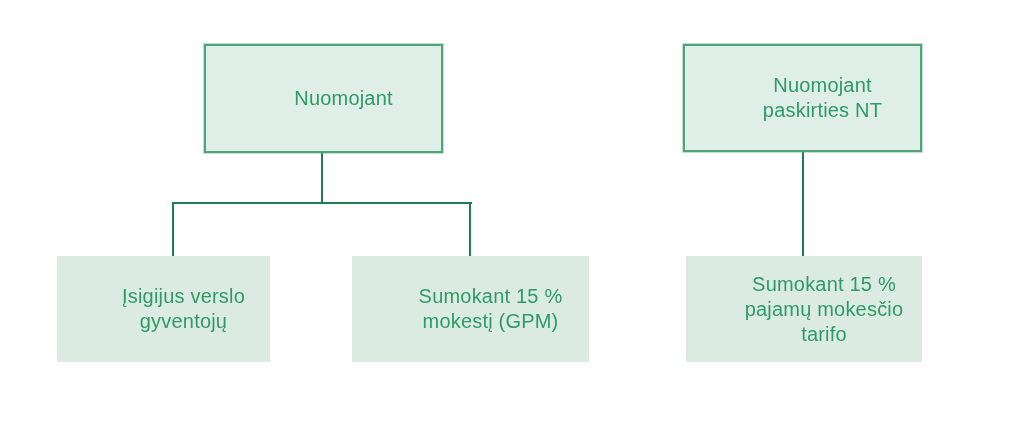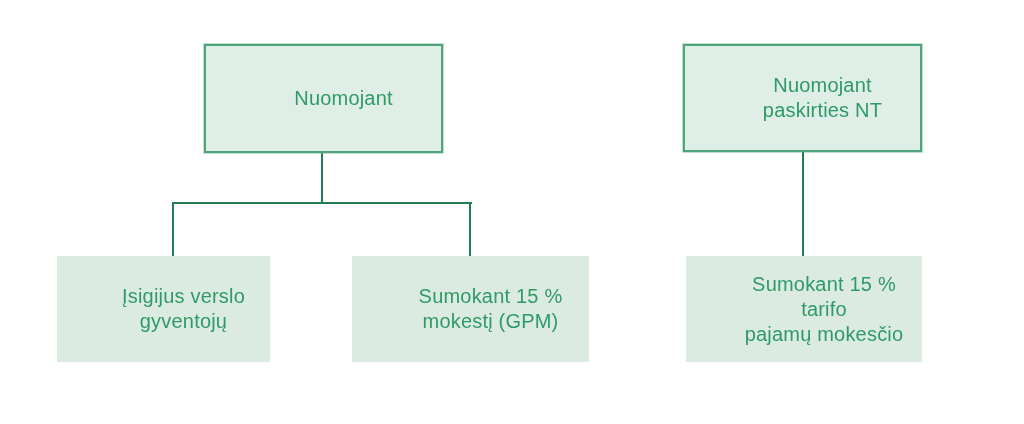--- a/index.html
+++ b/index.html
@@ -92,18 +92,18 @@
   <div class="box child" style="left:352px; top:256px; width:237px; height:106px;">
     <div class="txt">
       <span class="ln">Sumokant 15 %</span>
       <span class="ln">mokestį (GPM)</span>
     </div>
   </div>
 
   <div class="box child" style="left:686px; top:256px; width:236px; height:106px;">
     <div class="txt">
       <span class="ln">Sumokant 15 %</span>
+      <span class="ln">pajamų mokesčio</span>
       <span class="ln">tarifo</span>
-      <span class="ln">pajamų mokesčio</span>
     </div>
   </div>
 
 </div>
 
 </body></html>

